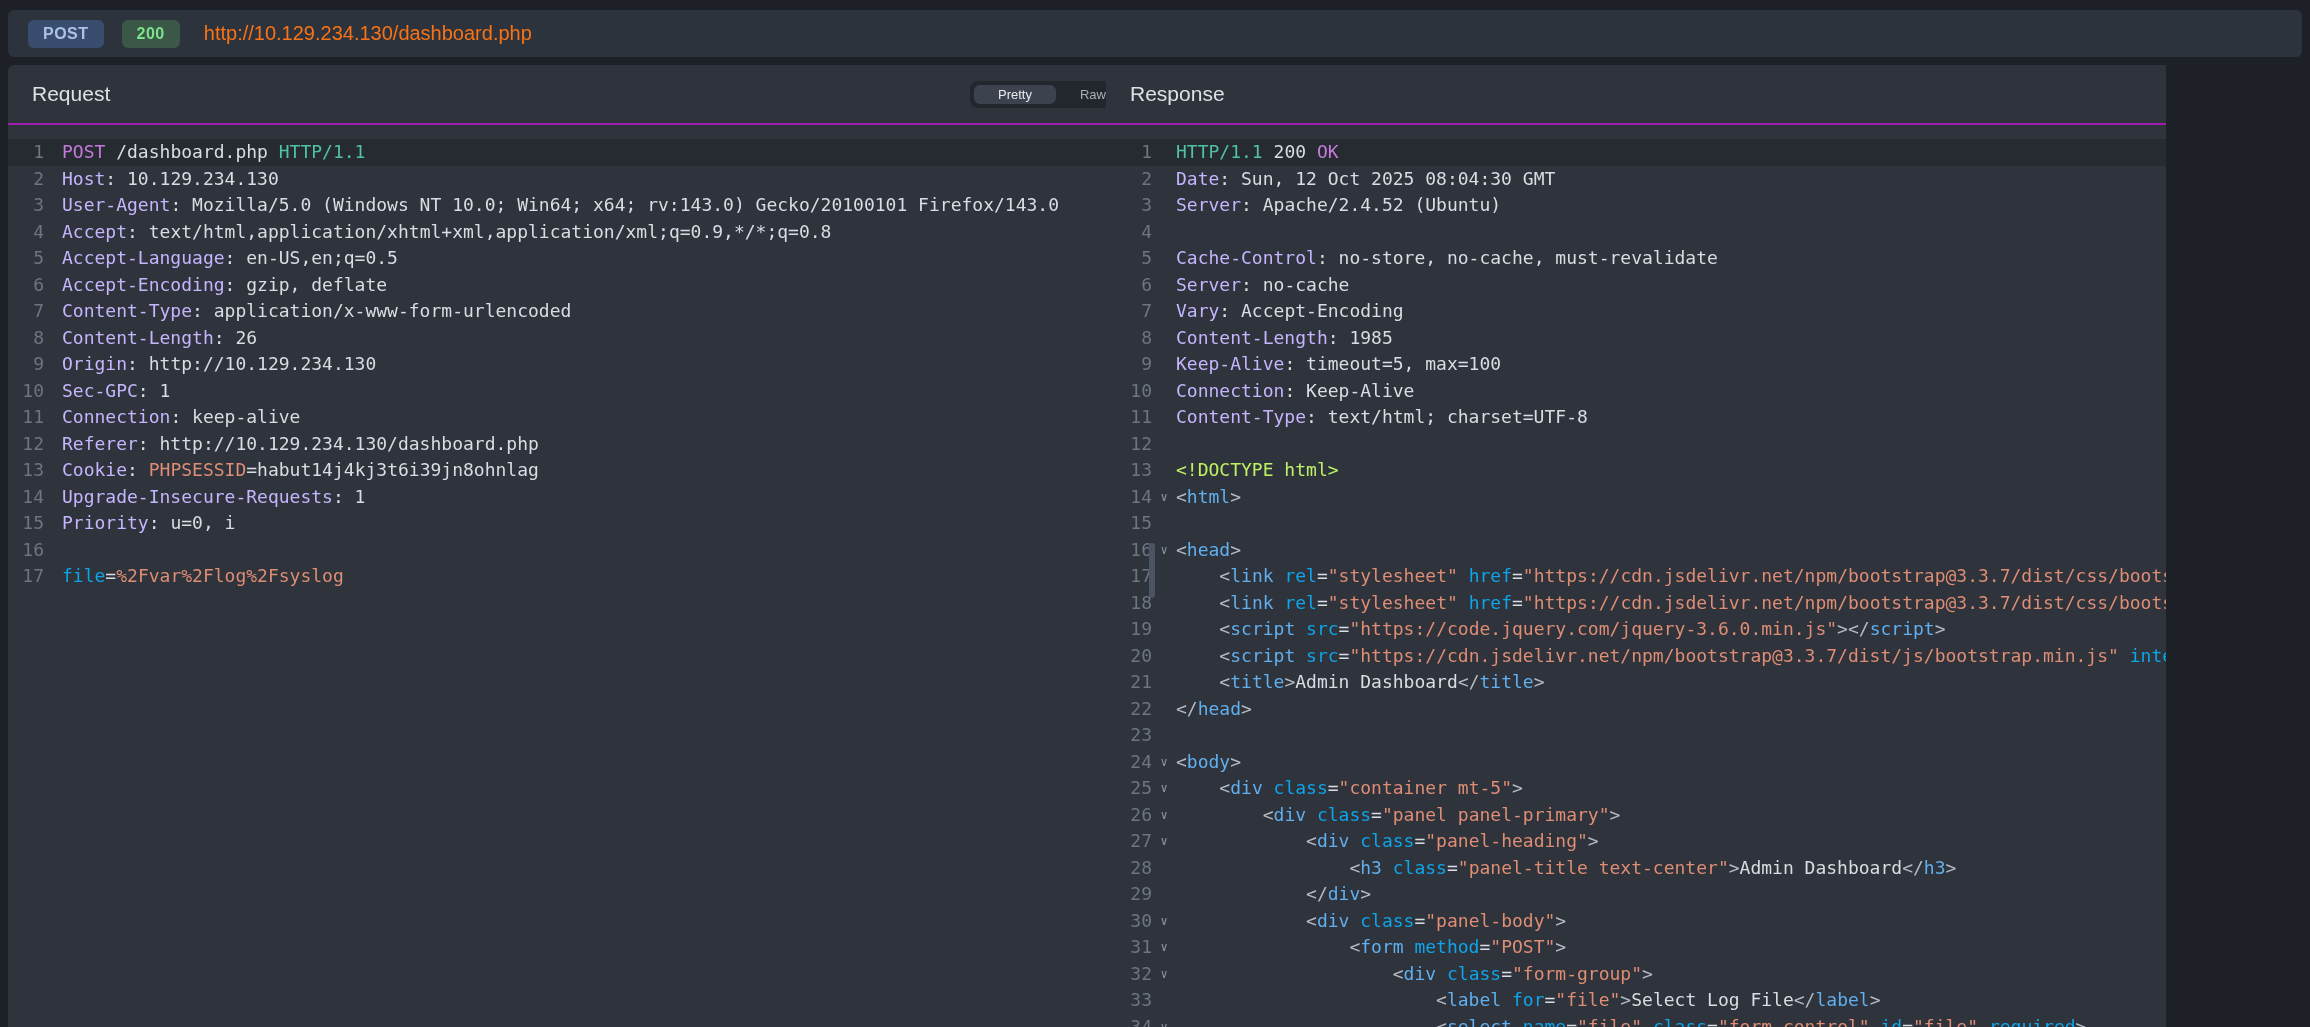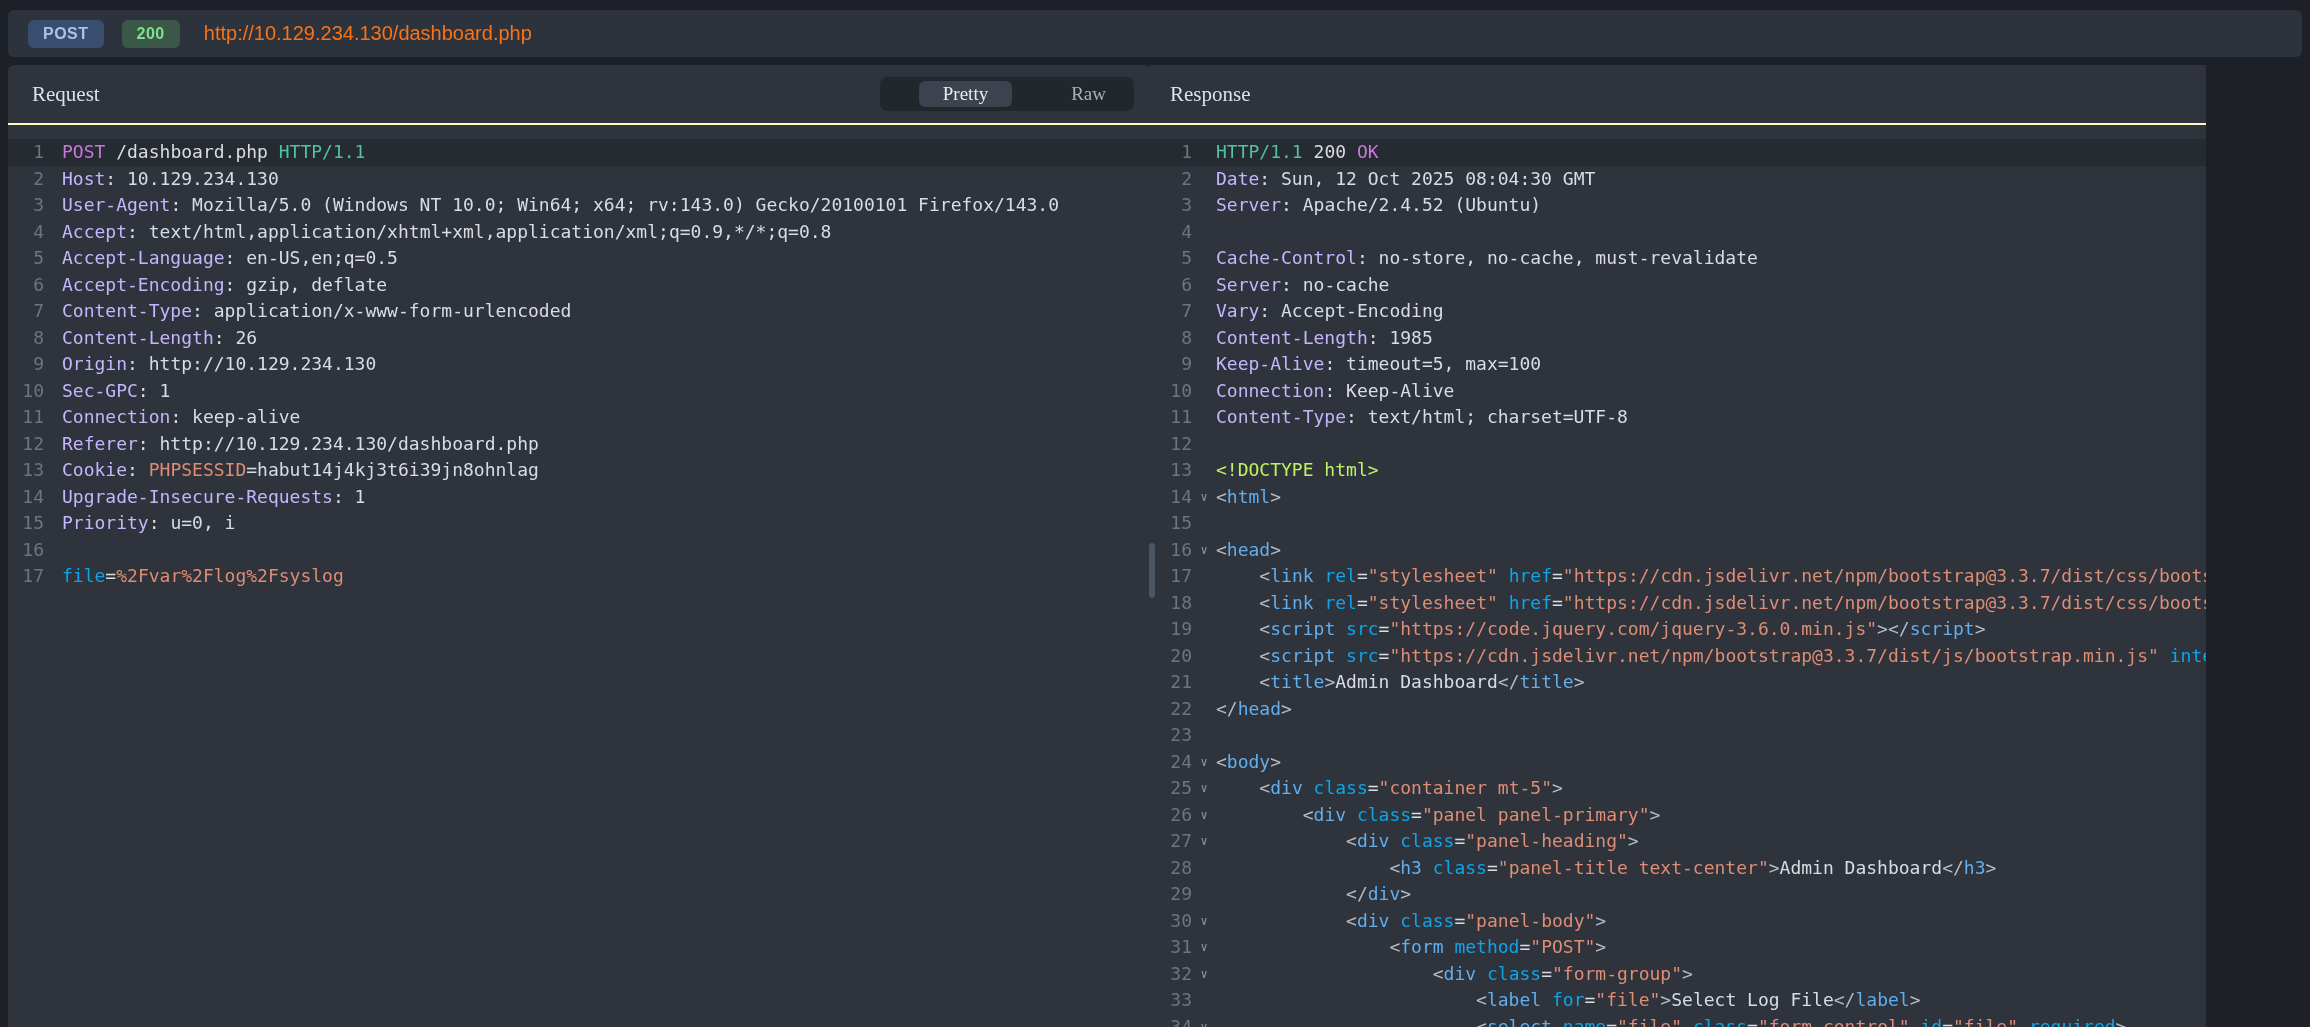--- a/index.html
+++ b/index.html
@@ -8,26 +8,26 @@
 
   .topbar{position:absolute;left:8px;top:10px;width:2294px;height:47px;background:#2d333c;
     border-radius:6px;display:flex;align-items:center;padding-left:20px;gap:18px;}
   .badge{border-radius:6px;font-weight:bold;font-size:16px;padding:5px 15px;letter-spacing:.5px;}
   .badge-method{background:#394e6e;color:#aec2e8;}
   .badge-status{background:#3a5747;color:#7de28a;}
   .topbar-url{color:#f97316;font-size:20px;margin-left:6px;}
 
   .panel{position:absolute;top:65px;bottom:0;background:#2e333c;border-radius:6px 6px 0 0;overflow:hidden;}
   .panel-request{left:8px;width:1142px;}
-  .panel-response{left:1146px;width:1060px;border-radius:6px 0 0 0;}
+  .panel-response{left:1106px;width:1060px;border-radius:6px 0 0 0;}
   .panel-header{position:relative;height:60px;display:flex;align-items:center;
-    padding:0 16px 0 24px;border-bottom:2px solid #fef9c3;font-family:Liberation Serif, serif;}
+    padding:0 16px 0 24px;border-bottom:2px solid #a21caf;}
   .panel-title{color:#dde1e6;font-size:21px;}
   .view-toggle{margin-left:auto;background:#22262d;border-radius:8px;padding:4px;display:flex;}
-  .view-toggle .seg{font-size:19px;padding:2px 24px;border-radius:6px;color:#a9afb9;cursor:pointer;margin-left:35px;}
+  .view-toggle .seg{font-size:13px;padding:2px 24px;border-radius:6px;color:#a9afb9;cursor:pointer;}
   .view-toggle .seg.selected{background:#3c434f;color:#e8eaee;}
 
   .editor{position:absolute;left:0;right:0;top:62px;bottom:0;padding-top:12px;overflow:hidden;
     font-family:"DejaVu Sans Mono", monospace;font-size:18px;}
   .code-line{display:flex;height:26.5px;line-height:26.5px;align-items:stretch;}
   .code-line.active{background:#262a31;}
   .ln-num{flex:none;text-align:right;color:#6e7581;}
   .panel-request .ln-num{width:36px;}
   .panel-response .ln-num{width:46px;}
   .ln-fold{flex:none;width:24px;text-align:center;color:#8d95a1;font-size:12px;}

